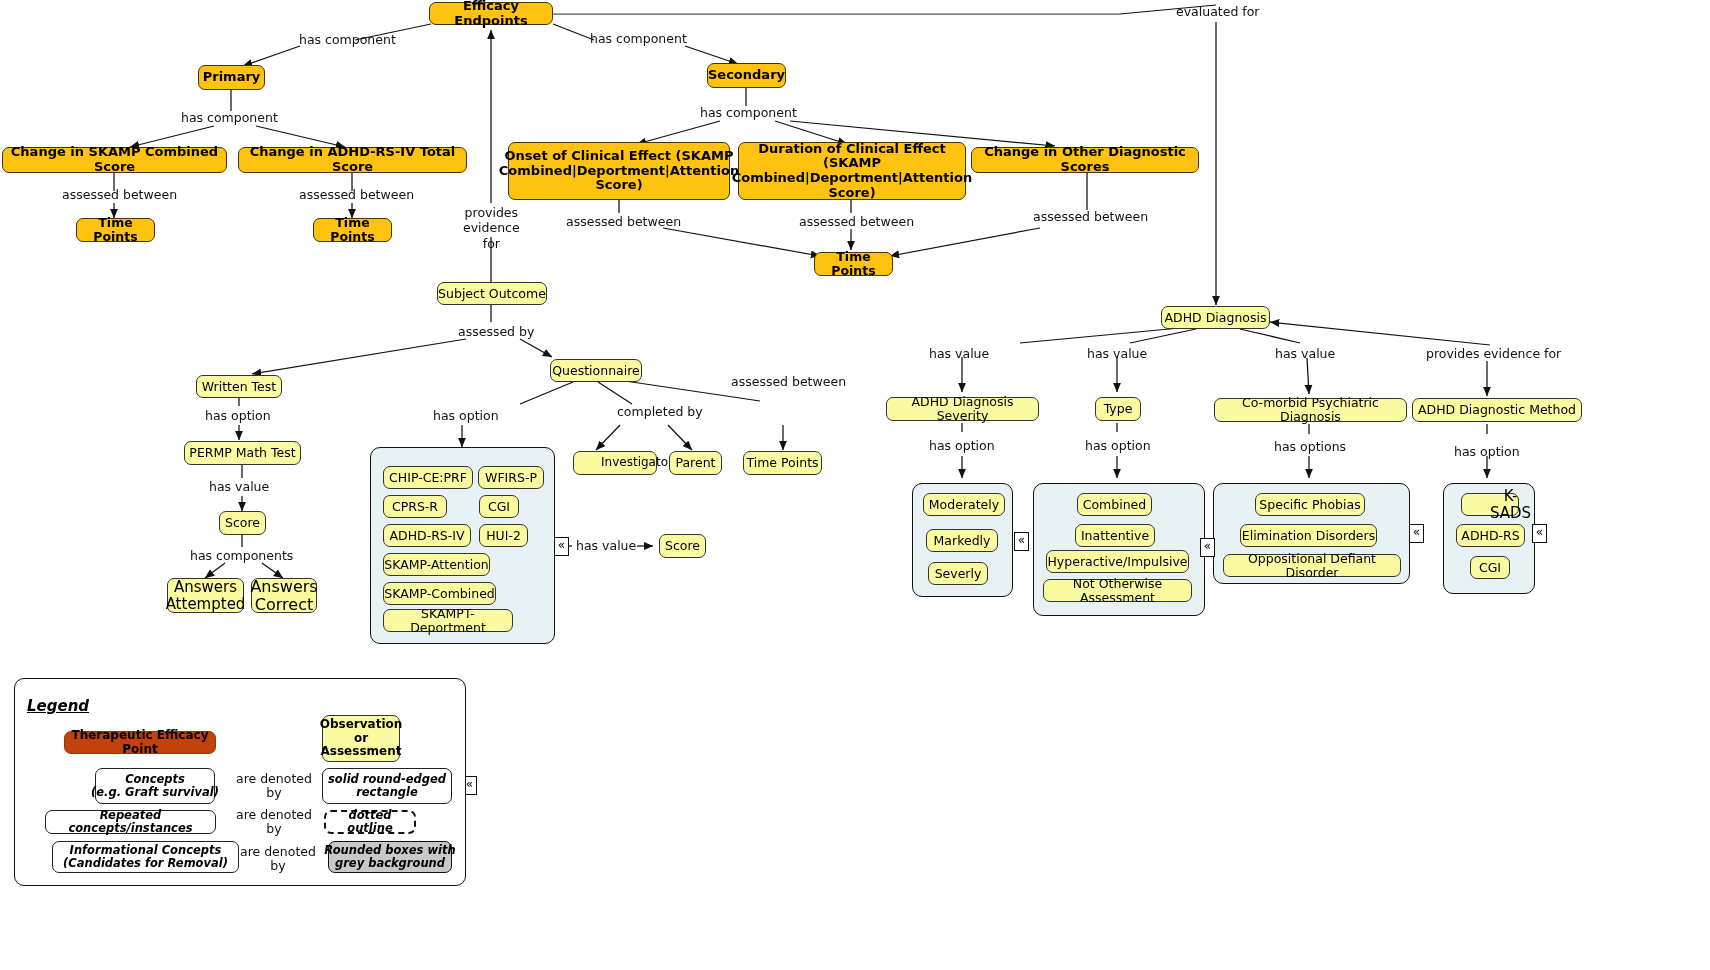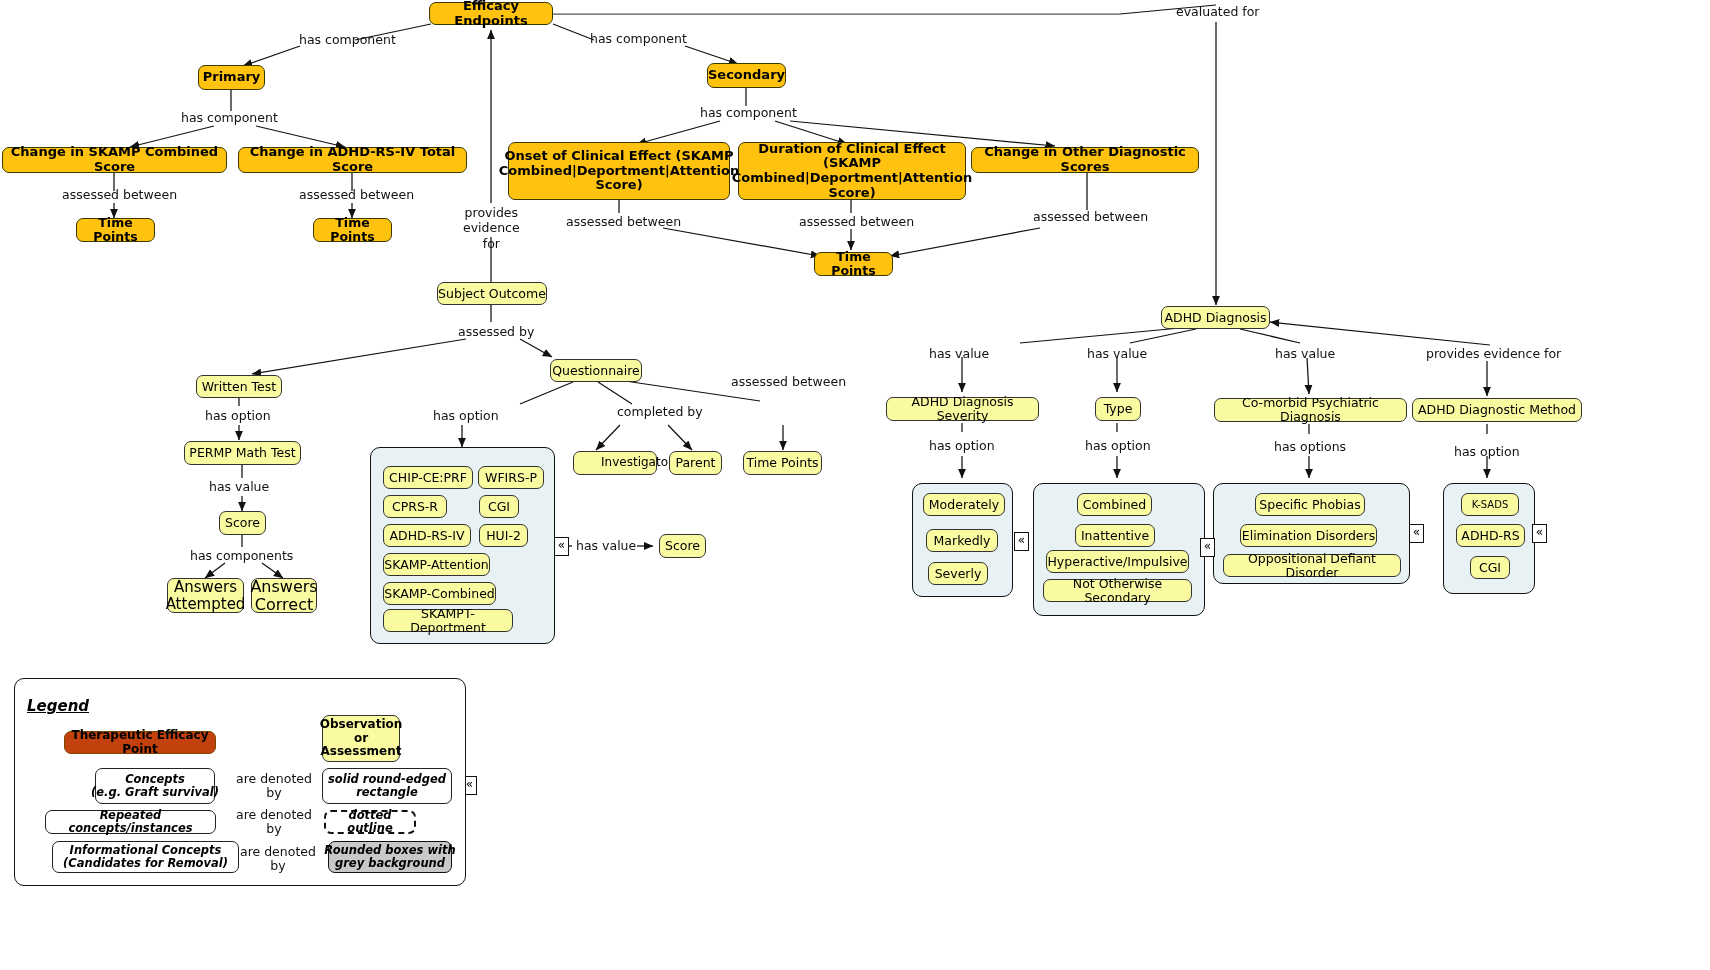--- a/index.html
+++ b/index.html
@@ -214,27 +214,27 @@
   <div class="node n-yellow" style="left:383px;top:582px;width:113px;height:23px;font-size:12.5px;">SKAMP-Combined</div>
   <div class="node n-yellow" style="left:383px;top:609px;width:130px;height:23px;font-size:12.5px;">SKAMPT-Deportment</div>
 
   <div class="node n-yellow" style="left:923px;top:493px;width:82px;height:23px;font-size:12.5px;">Moderately</div>
   <div class="node n-yellow" style="left:926px;top:529px;width:72px;height:23px;font-size:12.5px;">Markedly</div>
   <div class="node n-yellow" style="left:928px;top:562px;width:60px;height:23px;font-size:12.5px;">Severly</div>
 
   <div class="node n-yellow" style="left:1077px;top:493px;width:75px;height:23px;font-size:12.5px;">Combined</div>
   <div class="node n-yellow" style="left:1075px;top:524px;width:80px;height:23px;font-size:12.5px;">Inattentive</div>
   <div class="node n-yellow" style="left:1046px;top:550px;width:143px;height:23px;font-size:12.5px;">Hyperactive/Impulsive</div>
-  <div class="node n-yellow" style="left:1043px;top:579px;width:149px;height:23px;font-size:12.5px;">Not Otherwise Secondary</div>
+  <div class="node n-yellow" style="left:1043px;top:579px;width:149px;height:23px;font-size:12.5px;">Not Otherwise Assessment</div>
 
   <div class="node n-yellow" style="left:1255px;top:493px;width:110px;height:23px;font-size:12.5px;">Specific Phobias</div>
   <div class="node n-yellow" style="left:1240px;top:524px;width:137px;height:23px;font-size:12.5px;">Elimination Disorders</div>
   <div class="node n-yellow" style="left:1223px;top:554px;width:178px;height:23px;font-size:12.5px;">Oppositional Defiant Disorder</div>
 
-  <div class="node n-yellow" style="left:1461px;top:493px;width:58px;height:23px;font-size:10px;">K-SADS</div>
+  <div class="node n-yellow" style="left:1461px;top:493px;width:58px;height:23px;font-size:15px;padding-left:41px;">K-SADS</div>
   <div class="node n-yellow" style="left:1456px;top:524px;width:69px;height:23px;font-size:12.5px;">ADHD-RS</div>
   <div class="node n-yellow" style="left:1470px;top:556px;width:40px;height:23px;font-size:12.5px;">CGI</div>
 
   <div class="rmark" style="left:554px;top:537px;">«</div>
   <div class="rmark" style="left:1014px;top:532px;">«</div>
   <div class="rmark" style="left:1200px;top:538px;">«</div>
   <div class="rmark" style="left:1409px;top:524px;">«</div>
   <div class="rmark" style="left:1532px;top:524px;">«</div>
   <div class="rmark" style="left:462px;top:776px;">«</div>
 

